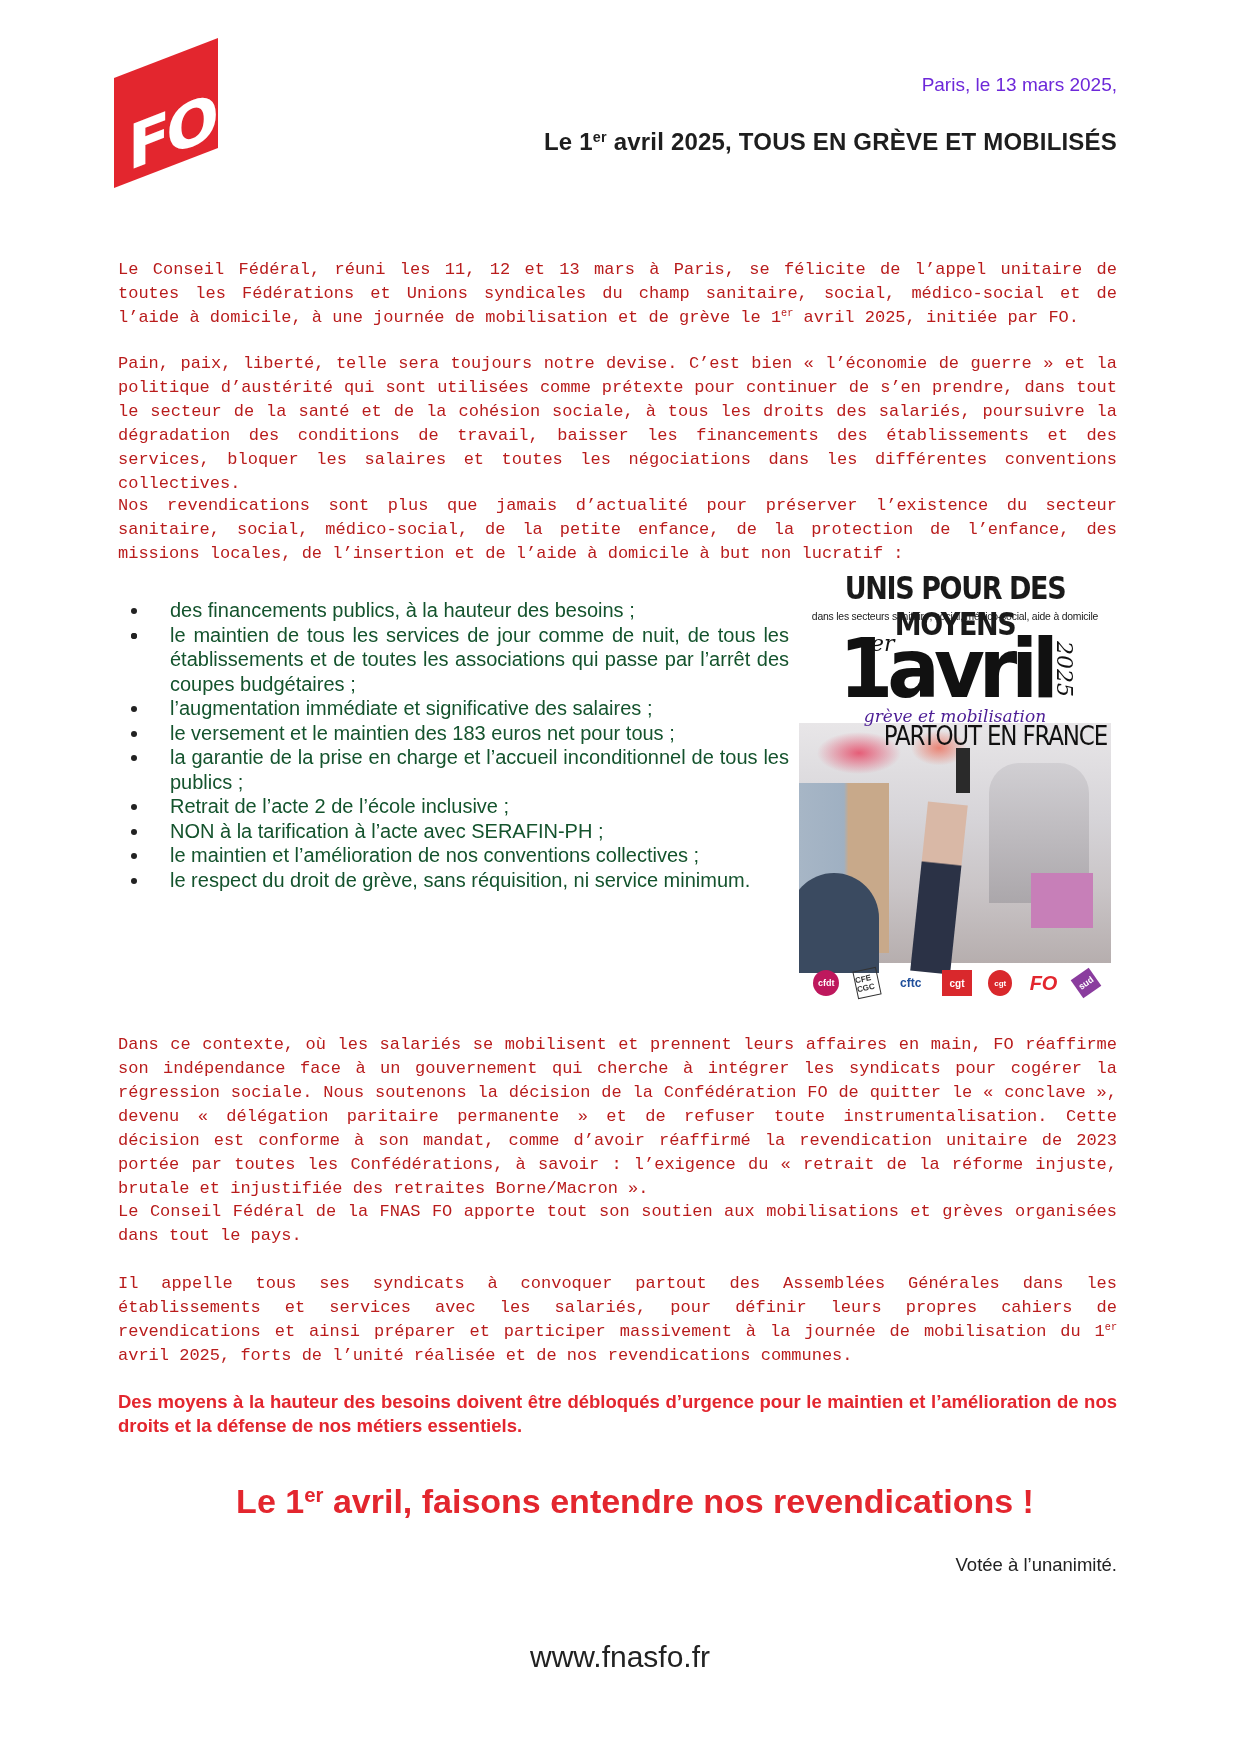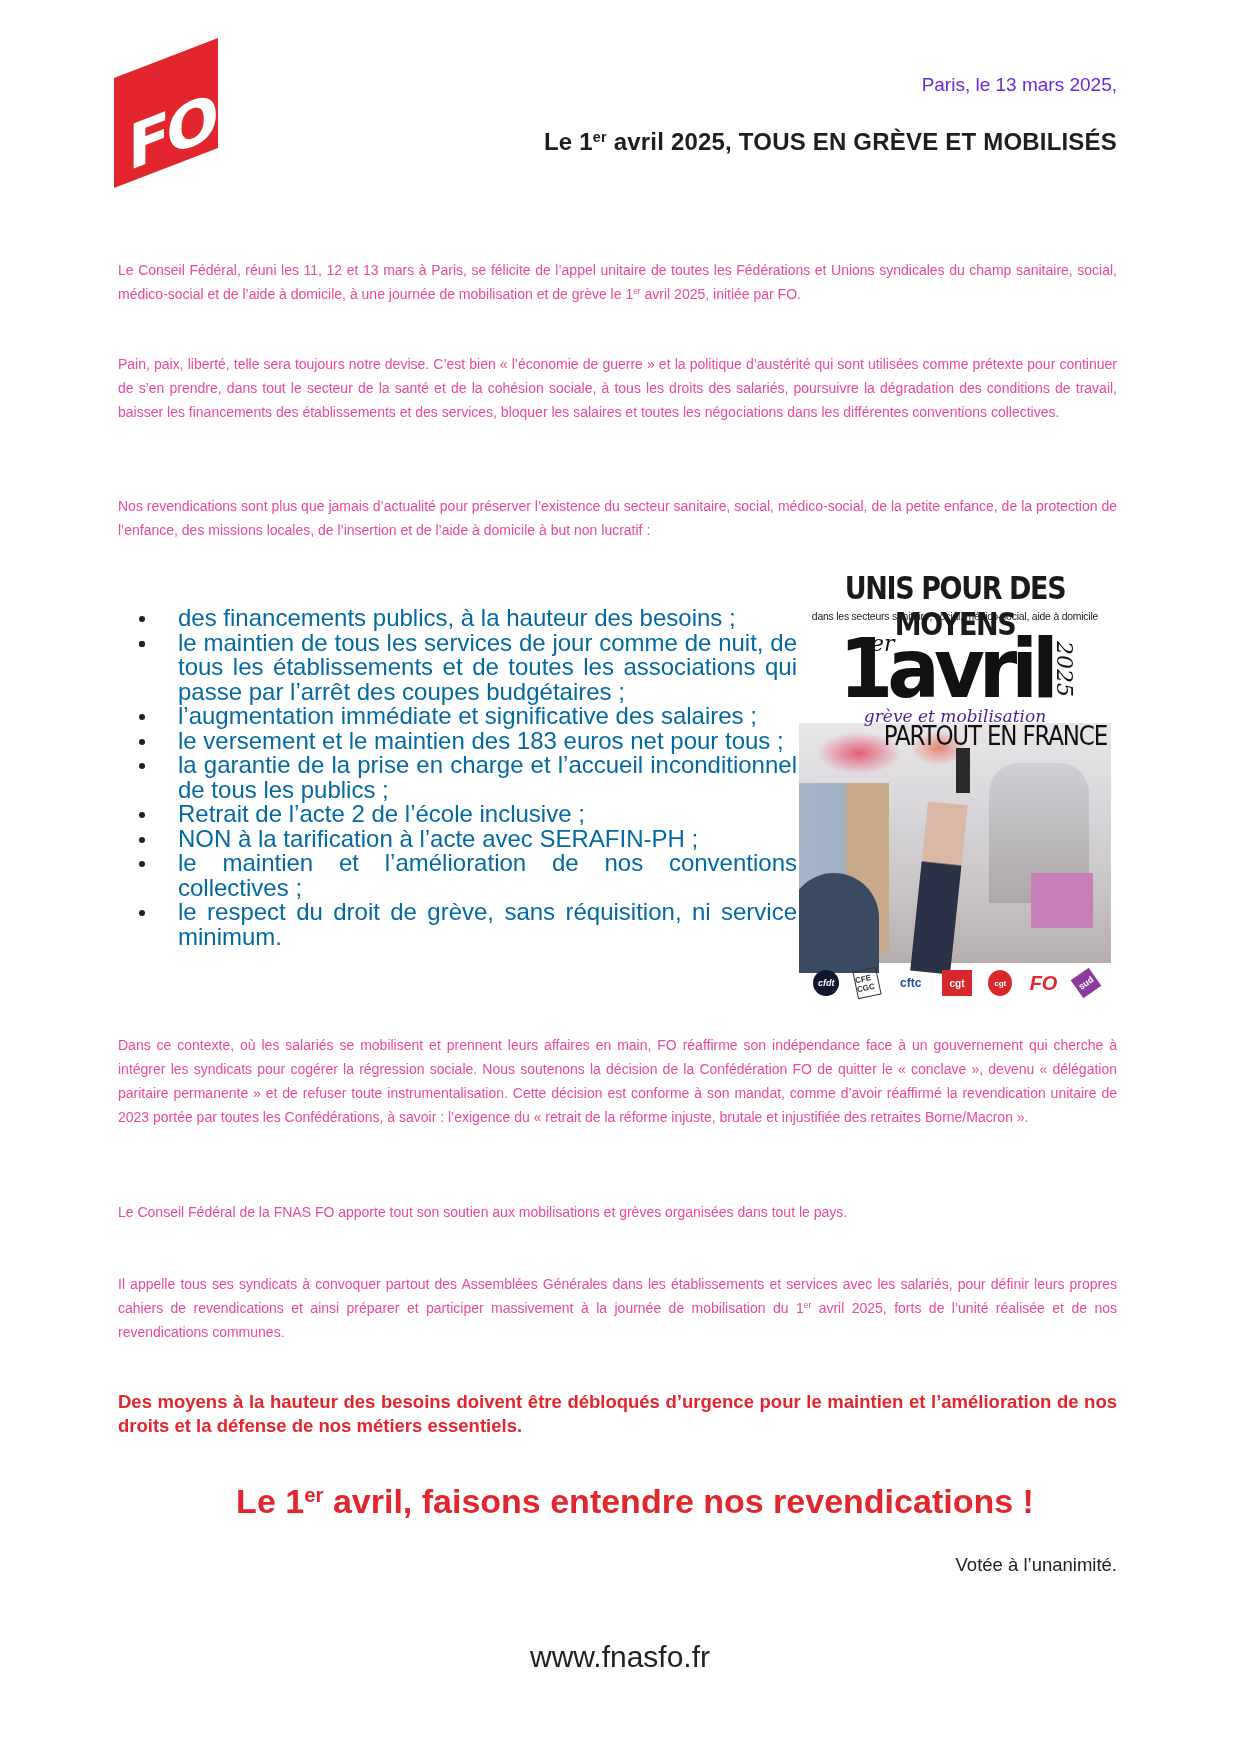--- a/index.html
+++ b/index.html
@@ -14,30 +14,30 @@
       position: absolute; right: 123px; top: 74px; font-size: 19px; color: #6d28d9;
     }
     .title {
       position: absolute; left: 0; right: 123px; top: 128px; text-align: right;
       font-size: 24px; font-weight: bold; color: #1e1e1e; letter-spacing: 0.2px;
     }
     .title sup, .closing sup, .p sup { font-size: 0.6em; vertical-align: 0.55em; line-height: 0; }
     .p sup { font-size: 0.6em; font-weight: normal; }
     .body-text {
       position: absolute; left: 118px; width: 999px;
-      font-size: 14px; line-height: 24px; text-align: justify; color: #ec4899;
+      font-size: 17px; line-height: 24px; text-align: justify; color: #b91c1c; font-family: Liberation Mono, monospace;
     }
     .p { margin: 0; }
     #p1 { top: 258px; }
     #p2 { top: 352px; }
     #p3 { top: 494px; }
     .bullets {
       position: absolute; left: 118px; top: 590px; width: 663px;
-      font-size: 24px; line-height: 24.5px; color: #0369a1;
-      list-style: none; margin: 16px; padding: 0;
+      font-size: 20px; line-height: 24.5px; color: #14532d;
+      list-style: none; margin: 8px; padding: 0;
     }
     .bullets li { position: relative; padding-left: 44px; text-align: justify; }
     .bullets li .dot {
       position: absolute; left: 5px; top: 10px; width: 6px; height: 6px;
       border-radius: 50%; background: #222;
     }
     #p4 { top: 1033px; }
     #p5 { top: 1200px; }
     #p6 { top: 1272px; }
     .red-statement {
@@ -124,21 +124,21 @@
       font-size: 23px; color: #111; letter-spacing: -1.2px; transform: scaleY(1.15);
     }
     .poster-logos {
       position: absolute; left: 0; top: 392px; width: 312px; height: 36px;
       display: flex; justify-content: space-around; align-items: center; padding: 0 6px; box-sizing: border-box;
     }
     .ulogo {
       width: 30px; height: 26px; display: flex; align-items: center; justify-content: center;
       font-size: 9px; font-weight: bold;
     }
-    .ulogo.cfdt { background: #0f172a; color: #fff; border-radius: 50%; width: 26px; font-style: italic; }
+    .ulogo.cfdt { background: #be185d; color: #fff; border-radius: 50%; width: 26px; }
     .ulogo.cfe { border: 1.5px solid #333; color: #333; font-size: 8px; transform: rotate(-12deg); width: 22px; }
     .ulogo.cftc { color: #1f4e9a; font-size: 12px; }
     .ulogo.cgt { background: #d9282c; color: #fff; font-size: 10px; }
     .ulogo.cgt2 { background: #d9282c; color: #fff; border-radius: 50%; width: 24px; font-size: 8px; }
     .ulogo.fo { color: #e3262e; font-size: 20px; font-style: italic; }
     .ulogo.sud { background: #8a3c9e; color: #fff; transform: rotate(-35deg); width: 22px; height: 22px; font-size: 9px; }
   </style>
 </head>
 <body>
 

